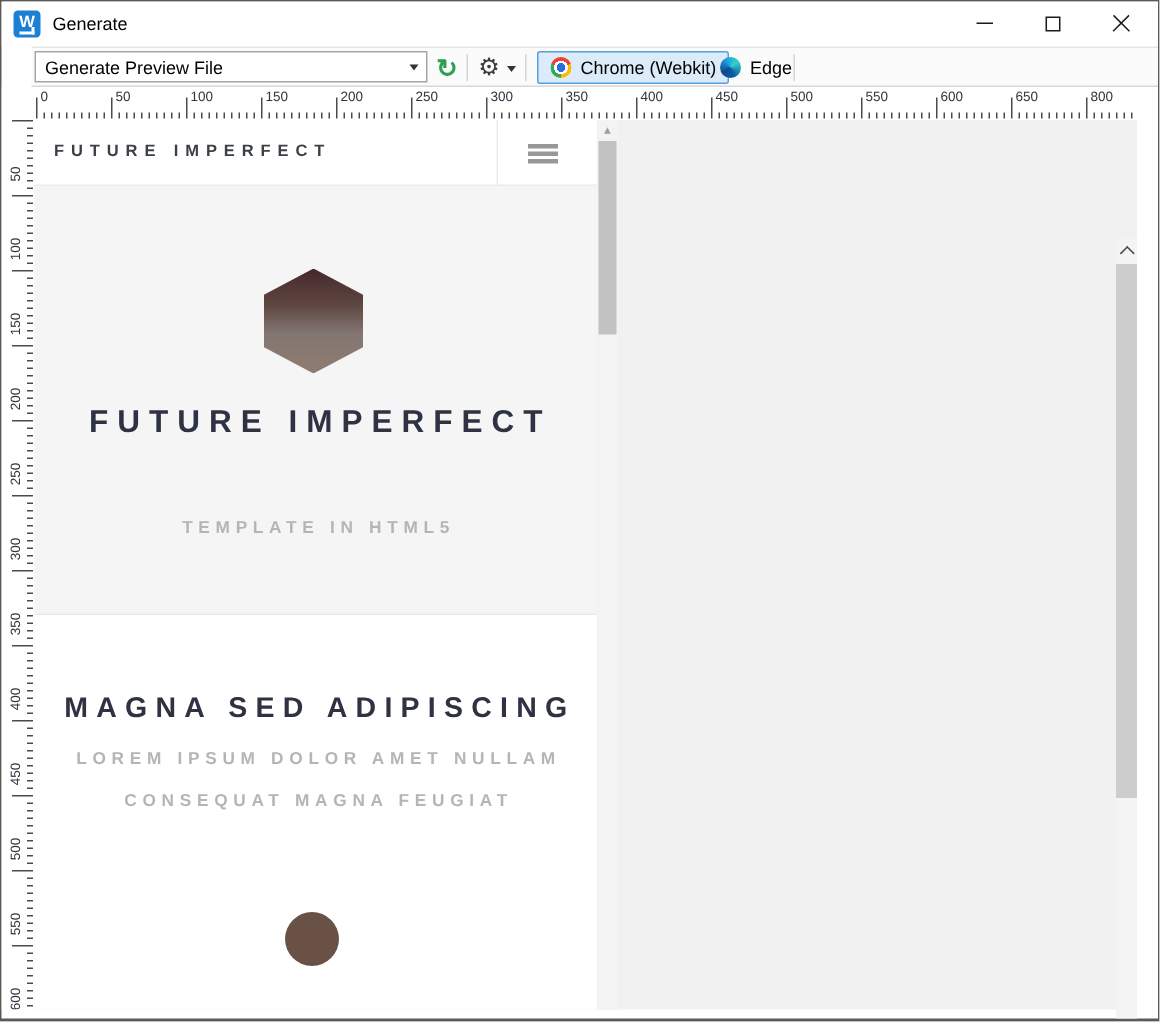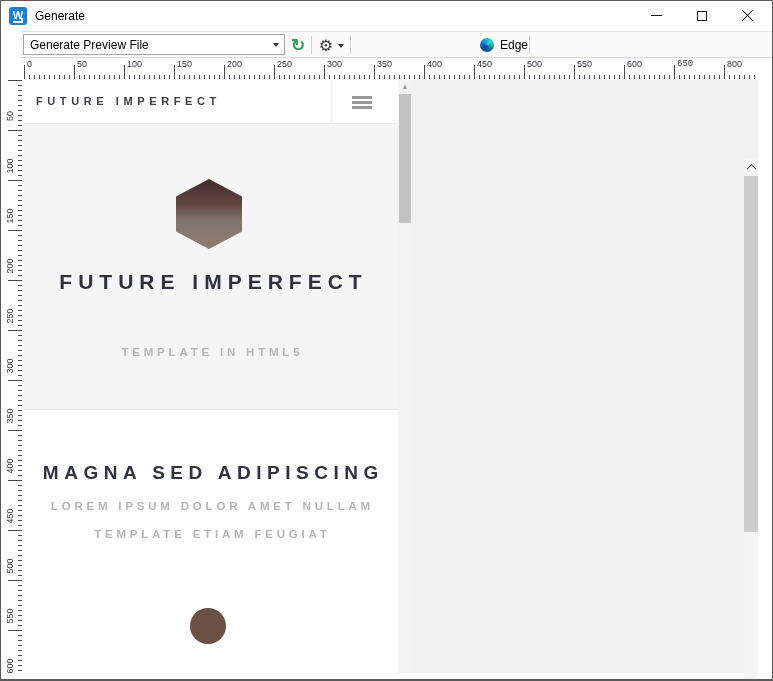--- a/index.html
+++ b/index.html
@@ -118,20 +118,24 @@
     </div>
     <div class="tb-icon refresh">
         <span>↻</span>
       </div>
     <div class="tb-sep sep1"></div>
     <div class="tb-icon gear">
         <span>⚙</span>
       </div>
     <span class="gear-arrow"></span>
     <div class="tb-sep sep2"></div>
+    <div class="browser-btn btn-chrome">
+      <span class="chrome-icon"></span>
+      <span>Chrome (Webkit)</span>
+    </div>
     <div class="browser-btn btn-edge">
       <span class="edge-icon"></span>
       <span>Edge</span>
     </div>
     <div class="tb-sep sep3"></div>
   </div>
 
   <div class="ruler-corner"></div>
   <div class="hruler" id="hruler">
       <div class="htick major" style="left: 1px;"></div>
@@ -271,21 +275,21 @@
       <div class="htick" style="left: 606px;"></div>
       <div class="htick" style="left: 611px;"></div>
       <div class="htick" style="left: 616px;"></div>
       <div class="htick" style="left: 621px;"></div>
       <div class="htick" style="left: 626px;"></div>
       <div class="htick" style="left: 631px;"></div>
       <div class="htick" style="left: 636px;"></div>
       <div class="htick" style="left: 641px;"></div>
       <div class="htick" style="left: 646px;"></div>
       <div class="htick major" style="left: 651px;"></div>
-      <span class="hlabel" style="left: 654px; font-family: Liberation Mono, monospace;">650</span>
+      <span class="hlabel" style="left: 654px;">650</span>
       <div class="htick" style="left: 656px;"></div>
       <div class="htick" style="left: 661px;"></div>
       <div class="htick" style="left: 666px;"></div>
       <div class="htick" style="left: 671px;"></div>
       <div class="htick" style="left: 676px;"></div>
       <div class="htick" style="left: 681px;"></div>
       <div class="htick" style="left: 686px;"></div>
       <div class="htick" style="left: 691px;"></div>
       <div class="htick" style="left: 696px;"></div>
       <div class="htick major" style="left: 701px;"></div>
@@ -448,21 +452,21 @@
 
         <div class="intro-section">
           <div class="hexagon"></div>
           <div class="center-line intro-title">FUTURE IMPERFECT</div>
           <div class="center-line muted-line intro-sub2">TEMPLATE IN HTML5</div>
         </div>
 
         <div class="post-section">
           <div class="center-line post-title">MAGNA SED ADIPISCING</div>
           <div class="center-line muted-line post-sub1">LOREM IPSUM DOLOR AMET NULLAM</div>
-          <div class="center-line muted-line post-sub2">TEMPLATE ETIAM FEUGIAT</div>
+          <div class="center-line muted-line post-sub2">CONSEQUAT MAGNA FEUGIAT</div>
           <div class="post-circle"></div>
         </div>
 
       </div>
 
       <div class="inner-scrollbar">
         <div class="inner-up">▴</div>
         <div class="inner-thumb"></div>
       </div>
     </div>

